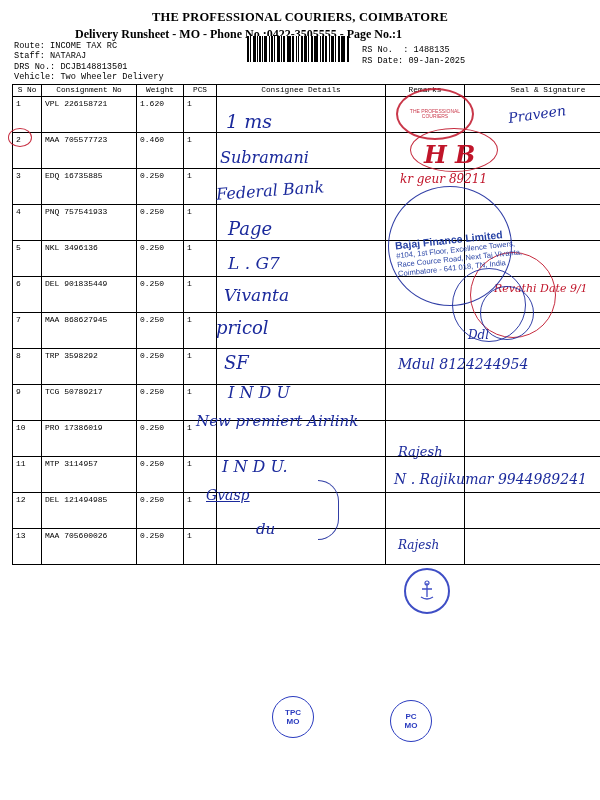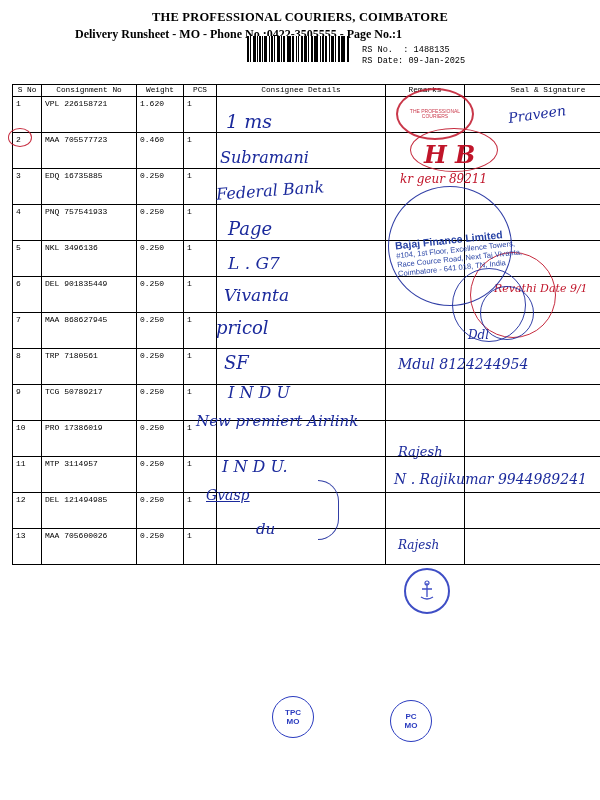--- a/index.html
+++ b/index.html
@@ -262,20 +262,24 @@
       <span style="width:2px;background:#fff"></span>
     <span style="width:2px;background:#000"></span>
       <span style="width:1px;background:#fff"></span>
     <span style="width:1px;background:#000"></span>
       <span style="width:1px;background:#fff"></span>
     <span style="width:3px;background:#000"></span>
       <span style="width:2px;background:#fff"></span>
     <span style="width:2px;background:#000"></span>
   </div>
 
+  <div class="meta-left">Route: INCOME TAX RC
+Staff: NATARAJ
+DRS No.: DCJB148813501
+Vehicle: Two Wheeler Delivery</div>
   <div class="meta-right">RS No.  : 1488135
 RS Date: 09-Jan-2025</div>
 
   <table class="tbl">
     <thead>
       <tr>
         <th class="c-sno">S No</th>
         <th class="c-cons">Consignment No</th>
         <th class="c-weight">Weight</th>
         <th class="c-pcs">PCS</th>
@@ -343,21 +347,21 @@
         <td class="c-sno">7</td>
         <td class="c-cons">MAA 868627945</td>
         <td class="c-weight">0.250</td>
         <td class="c-pcs">1</td>
         <td class="c-det"></td>
         <td class="c-rem"></td>
         <td class="c-sign"></td>
       </tr>
       <tr class="row-tall">
         <td class="c-sno">8</td>
-        <td class="c-cons">TRP 7180561</td>
+        <td class="c-cons">TRP 3598292</td>
         <td class="c-weight">0.250</td>
         <td class="c-pcs">1</td>
         <td class="c-det"></td>
         <td class="c-rem"></td>
         <td class="c-sign"></td>
       </tr>
       <tr class="row-tall">
         <td class="c-sno">9</td>
         <td class="c-cons">TCG 50789217</td>
         <td class="c-weight">0.250</td>

